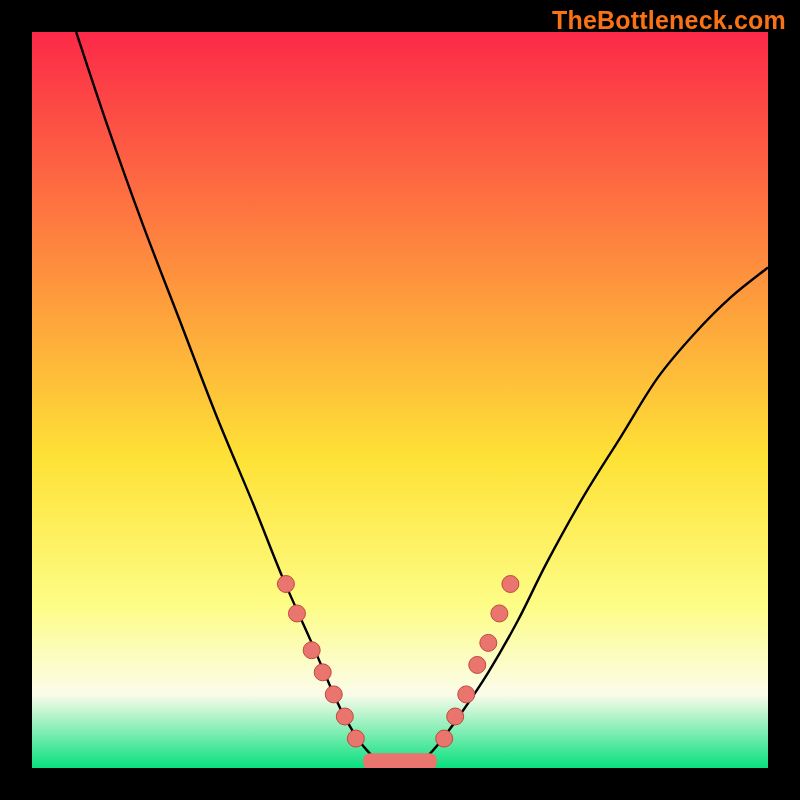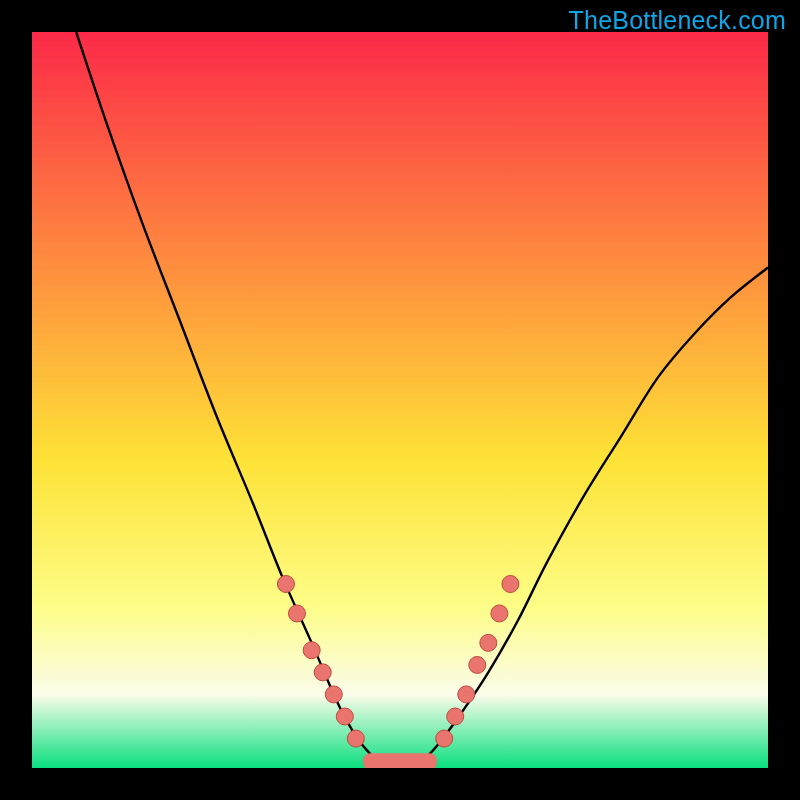--- a/index.html
+++ b/index.html
@@ -24,22 +24,22 @@
     left: 32px;
     width: 736px;
     height: 736px;
   }
   .watermark {
     position: absolute;
     top: 6px;
     right: 14px;
     font-family: Arial, Helvetica, sans-serif;
     font-size: 25px;
-    font-weight: 400;
-    color: #0ea5e9;
+    font-weight: 700;
+    color: #f97316;
     letter-spacing: 0.2px;
   }
   svg { display: block; }
 </style>
 </head>
 <body>
 
 <div class="frame">
 
   <div class="watermark">TheBottleneck.com</div>

